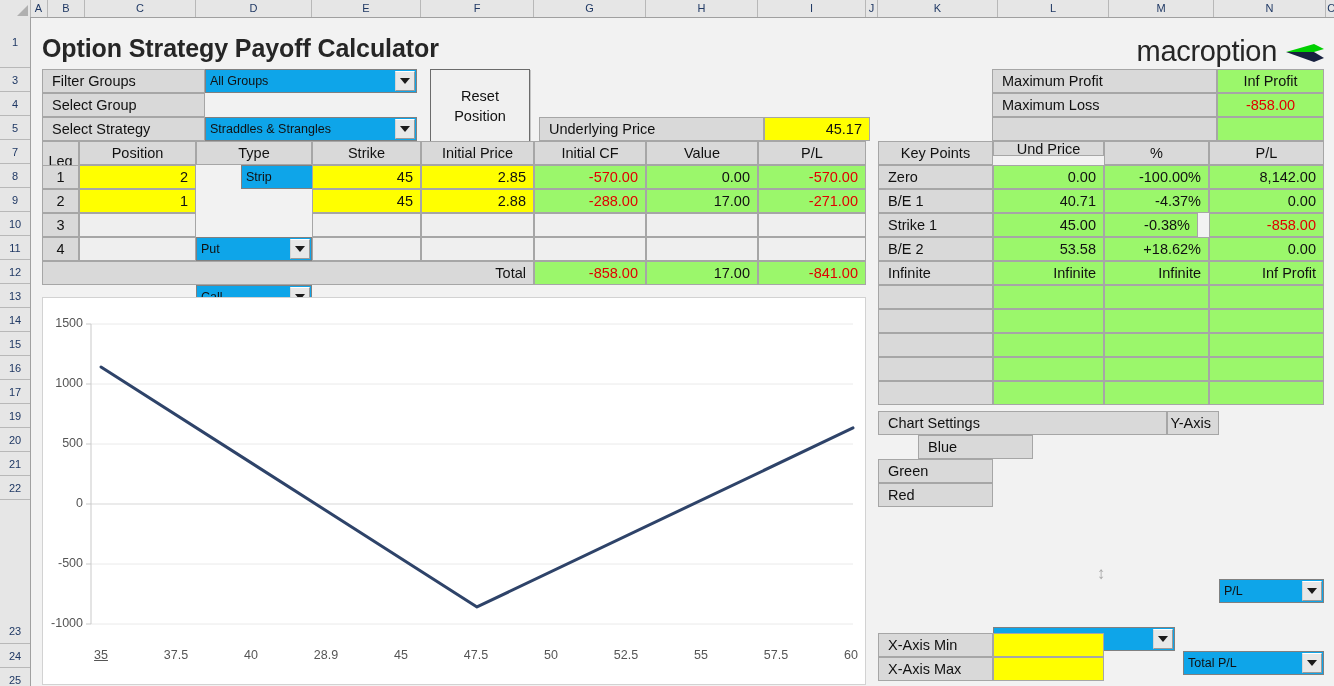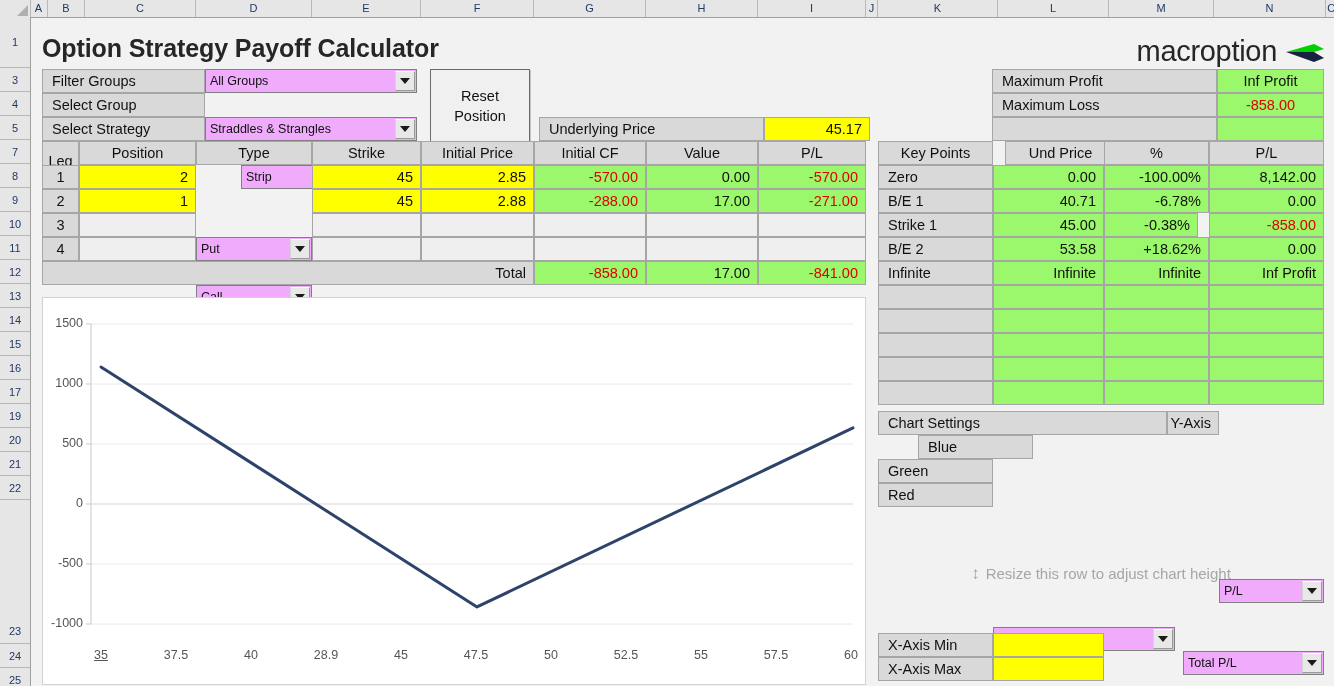--- a/index.html
+++ b/index.html
@@ -32,21 +32,21 @@
   .abs{position:absolute;box-sizing:border-box;}
 
   .title{font-size:25px;font-weight:bold;color:#262626;letter-spacing:-0.1px;}
   .logo{font-size:29px;color:#262626;letter-spacing:-0.3px;}
 
   .lbl{background:#d9d9d9;border:1px solid #a6a6a6;font-size:14.5px;color:#111;
        display:flex;align-items:center;padding-left:9px;box-sizing:border-box;}
   .lbl.c{justify-content:center;padding-left:0;}
   .lbl.r{justify-content:flex-end;padding-right:7px;padding-left:0;}
 
-  .ddl{background:#f0abfc;border:1px solid #808080;font-size:12.5px;color:#111;
+  .ddl{background:#0ea5e9;border:1px solid #808080;font-size:12.5px;color:#111;
        display:flex;align-items:center;padding-left:4px;box-sizing:border-box;position:relative;}
   .ddl .arrowbox{position:absolute;right:1px;top:1px;bottom:1px;width:18px;
       background:#e8e8e8;border:1px solid #9a9a9a;border-top-color:#fff;border-left-color:#d4d4d4;
       display:flex;align-items:center;justify-content:center;}
   .ddl .arrowbox i{display:block;width:0;height:0;border-style:solid;
       border-width:6px 5px 0 5px;border-color:#1a1a1a transparent transparent transparent;}
 
   .yellow{background:#ffff00;border:1px solid #a6a6a6;font-size:14.5px;color:#111;
       display:flex;align-items:center;justify-content:flex-end;padding-right:7px;box-sizing:border-box;}
   .green{background:#9bf76b;border:1px solid #a6a6a6;font-size:14.5px;color:#111;
@@ -276,32 +276,32 @@
     <div class="abs grey" style="left:503px;top:219px;width:112px;height:24px;"></div>
     <div class="abs grey" style="left:615px;top:219px;width:112px;height:24px;"></div>
     <div class="abs grey" style="left:727px;top:219px;width:108px;height:24px;"></div>
 
     <div class="abs lbl r" style="left:11px;top:243px;width:492px;height:24px;">Total</div>
     <div class="abs green neg" style="left:503px;top:243px;width:112px;height:24px;">-858.00</div>
     <div class="abs green" style="left:615px;top:243px;width:112px;height:24px;">17.00</div>
     <div class="abs green neg" style="left:727px;top:243px;width:108px;height:24px;">-841.00</div>
 
     <div class="abs hdrcell" style="left:847px;top:123px;width:115px;height:24px;">Key Points</div>
-    <div class="abs hdrcell" style="left:962px;top:123px;width:111px;height:24px;margin-left:12px;">Und Price</div>
+    <div class="abs hdrcell" style="left:962px;top:123px;width:111px;height:15px;">Und Price</div>
     <div class="abs hdrcell" style="left:1073px;top:123px;width:105px;height:24px;">%</div>
     <div class="abs hdrcell" style="left:1178px;top:123px;width:115px;height:24px;">P/L</div>
 
     <div class="abs lbl" style="left:847px;top:147px;width:115px;height:24px;">Zero</div>
     <div class="abs green" style="left:962px;top:147px;width:111px;height:24px;">0.00</div>
     <div class="abs green" style="left:1073px;top:147px;width:105px;height:24px;">-100.00%</div>
     <div class="abs green" style="left:1178px;top:147px;width:115px;height:24px;">8,142.00</div>
 
     <div class="abs lbl" style="left:847px;top:171px;width:115px;height:24px;">B/E 1</div>
     <div class="abs green" style="left:962px;top:171px;width:111px;height:24px;">40.71</div>
-    <div class="abs green" style="left:1073px;top:171px;width:105px;height:24px;">-6.78%</div>
+    <div class="abs green" style="left:1073px;top:171px;width:105px;height:24px;">-4.37%</div>
     <div class="abs green" style="left:1178px;top:171px;width:115px;height:24px;">0.00</div>
 
     <div class="abs lbl" style="left:847px;top:195px;width:115px;height:24px;">Strike 1</div>
     <div class="abs green" style="left:962px;top:195px;width:111px;height:24px;">45.00</div>
     <div class="abs green" style="left:1073px;top:195px;width:94px;height:24px;">-0.38%</div>
     <div class="abs green neg" style="left:1178px;top:195px;width:115px;height:24px;">-858.00</div>
 
     <div class="abs lbl" style="left:847px;top:219px;width:115px;height:24px;">B/E 2</div>
     <div class="abs green" style="left:962px;top:219px;width:111px;height:24px;">53.58</div>
     <div class="abs green" style="left:1073px;top:219px;width:105px;height:24px;">+18.62%</div>
@@ -400,21 +400,20 @@
           <i></i>
         </span>
     </div>
 
     <div class="abs lbl" style="left:847px;top:441px;width:115px;height:24px;">Green</div>
 
     <div class="abs lbl" style="left:847px;top:465px;width:115px;height:24px;">Red</div>
 
     <div class="abs resize" style="left:847px;top:543px;width:446px;height:24px;">
       <span style="font-size:17px;line-height:17px;">↕</span>
-      <span>Resize this row to adjust chart height</span>
     </div>
 
     <div class="abs lbl" style="left:847px;top:615px;width:115px;height:24px;">X-Axis Min</div>
     <div class="abs yellow" style="left:962px;top:615px;width:111px;height:24px;"></div>
     <div class="abs lbl" style="left:847px;top:639px;width:115px;height:24px;">X-Axis Max</div>
     <div class="abs yellow" style="left:962px;top:639px;width:111px;height:24px;"></div>
 
   </div>
 </div>
 

